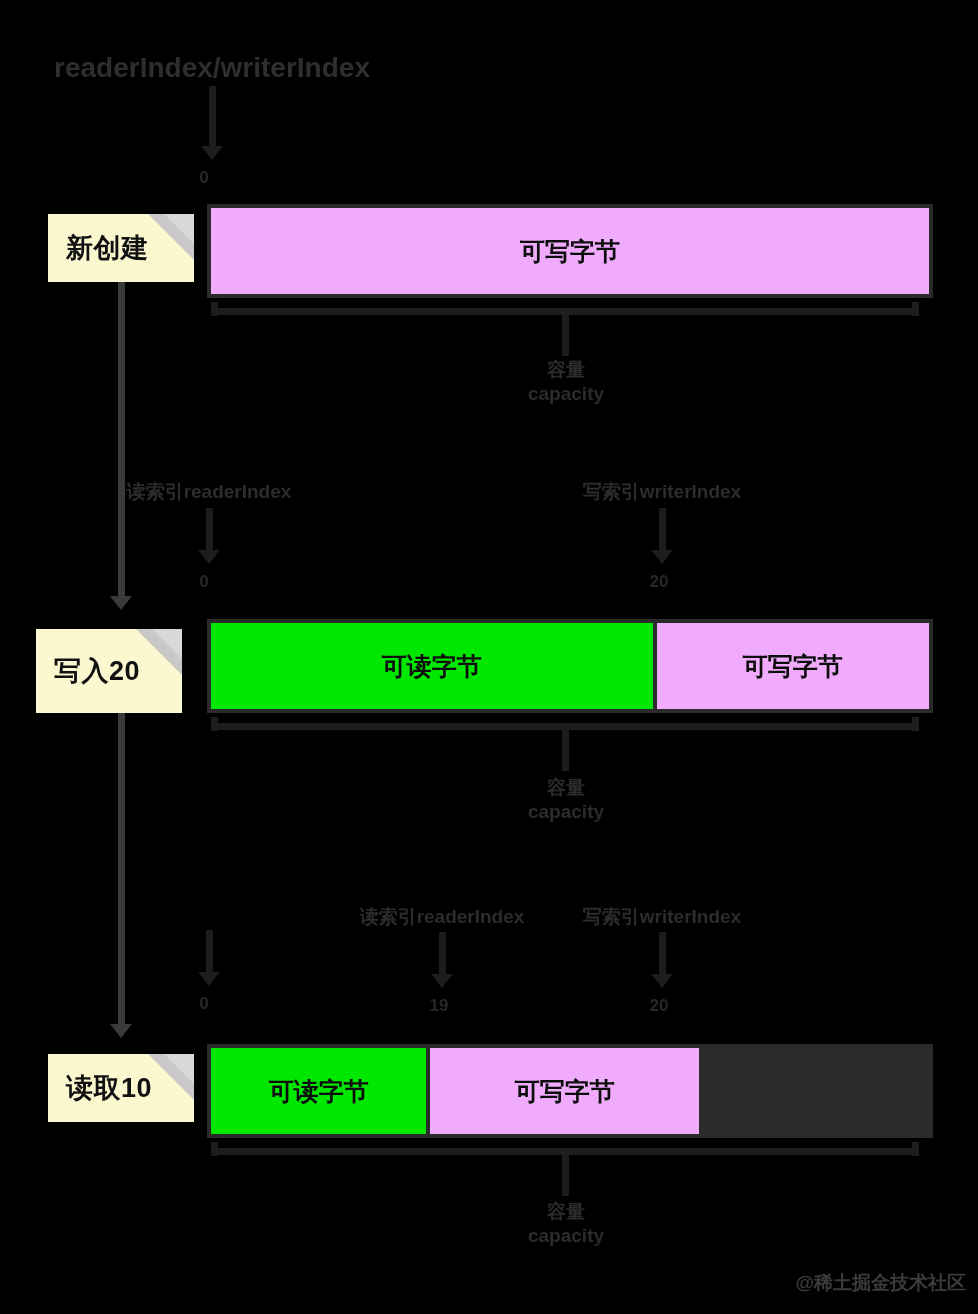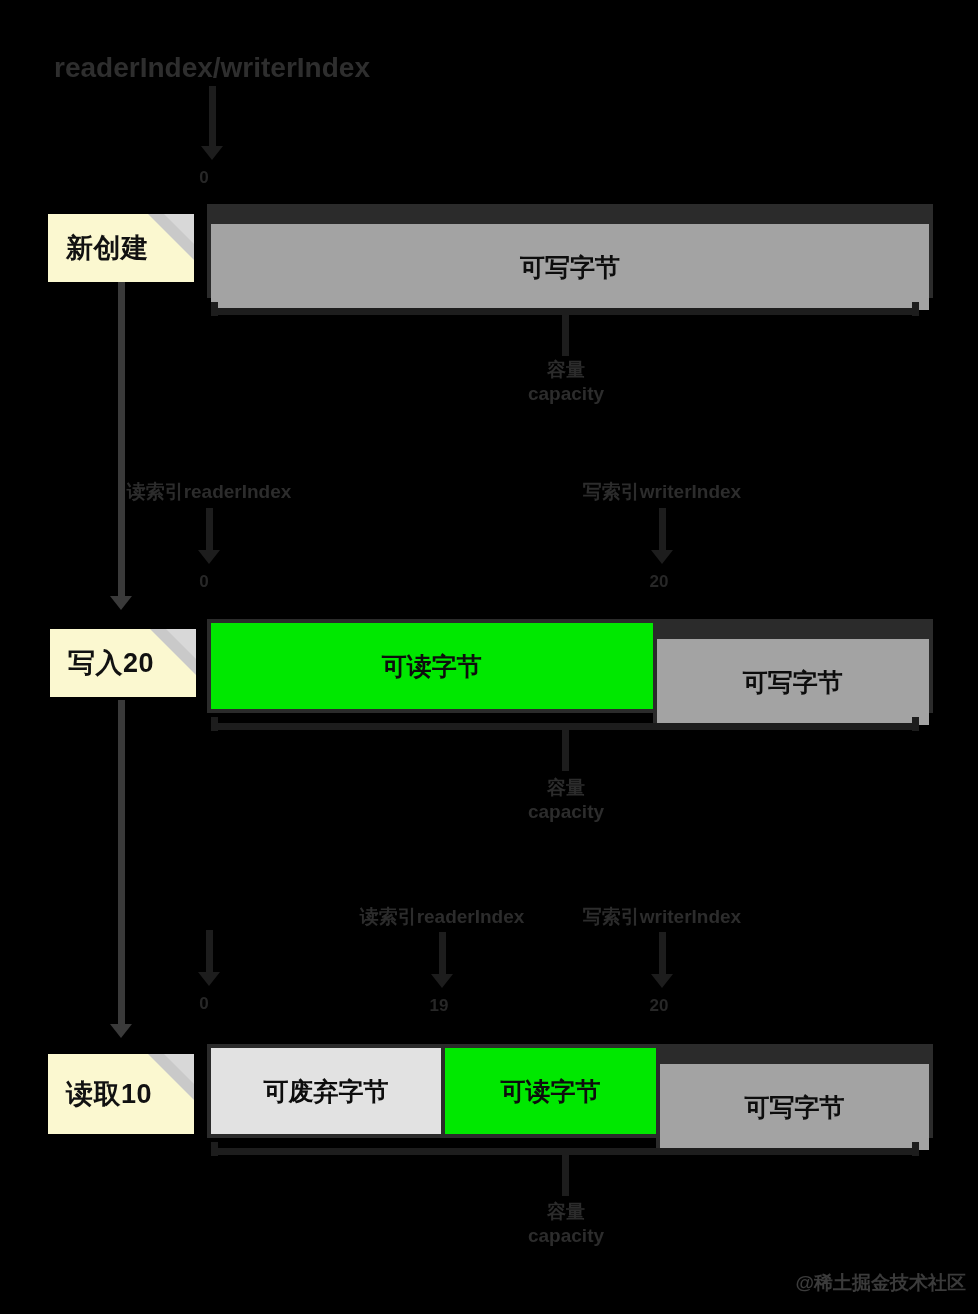--- a/index.html
+++ b/index.html
@@ -42,21 +42,21 @@
     border-top:30px solid #d8d8d8;border-left:30px solid transparent;
   }
 
   
   .segrow{position:absolute;display:flex;border:4px solid #2b2b2b;box-sizing:border-box;background:#2b2b2b;}
   .seg{
     display:flex;align-items:center;justify-content:center;
     font-size:25px;font-weight:bold;color:#0d0d0d;
     box-sizing:border-box;height:100%;
   }
-  .seg.writable{background:#a3a3a3;margin-top:16px;}
+  .seg.writable{background:#f0abfc;}
   .seg.readable{background:#00e800;}
   .seg.discard{background:#e2e2e2;}
   .seg + .seg{border-left:4px solid #2b2b2b;}
 
   
   .dim{
     position:absolute;color:#2c2c2c;font-size:19px;font-weight:bold;
     white-space:nowrap;text-align:center;line-height:1.25;
   }
   .dim.c{transform:translateX(-50%);}
@@ -113,21 +113,21 @@
   <div class="dim c" style="left:209px;top:480px;">读索引readerIndex</div>
   <div class="vline-dark" style="left:206px;top:508px;height:44px;"></div>
   <div class="arrow-down-dark" style="left:198px;top:550px;"></div>
   <div class="dim-sm" style="left:204px;top:572px;">0</div>
 
   <div class="dim c" style="left:662px;top:480px;">写索引writerIndex</div>
   <div class="vline-dark" style="left:659px;top:508px;height:44px;"></div>
   <div class="arrow-down-dark" style="left:651px;top:550px;"></div>
   <div class="dim-sm" style="left:659px;top:572px;">20</div>
 
-  <div class="note" style="left:50px;top:629px;width:146px;height:68px;">
+  <div class="note" style="left:36px;top:629px;width:146px;height:84px;">
     <span>写入20</span>
     <span class="fold"></span>
     <span class="fold2"></span>
   </div>
 
   <div class="segrow" style="left:207px;top:619px;width:726px;height:94px;">
     <div class="seg readable" style="width:61.5%;">可读字节</div>
     <div class="seg writable" style="width:38.5%;">可写字节</div>
   </div>
 
@@ -147,28 +147,27 @@
   <div class="dim c" style="left:442px;top:905px;">读索引readerIndex</div>
   <div class="vline-dark" style="left:439px;top:932px;height:44px;"></div>
   <div class="arrow-down-dark" style="left:431px;top:974px;"></div>
   <div class="dim-sm" style="left:439px;top:996px;">19</div>
 
   <div class="dim c" style="left:662px;top:905px;">写索引writerIndex</div>
   <div class="vline-dark" style="left:659px;top:932px;height:44px;"></div>
   <div class="arrow-down-dark" style="left:651px;top:974px;"></div>
   <div class="dim-sm" style="left:659px;top:996px;">20</div>
 
-  <div class="note" style="left:48px;top:1054px;width:146px;height:80px;">
+  <div class="note" style="left:48px;top:1054px;width:146px;height:68px;">
     <span>读取10</span>
     <span class="fold"></span>
     <span class="fold2"></span>
   </div>
 
   <div class="segrow" style="left:207px;top:1044px;width:726px;height:94px;">
-    <div class="seg discard" style="width:32%;">可废弃字节</div>
     <div class="seg readable" style="width:30%;">可读字节</div>
     <div class="seg writable" style="width:38%;">可写字节</div>
   </div>
 
   <div class="hline-dark" style="left:211px;top:1148px;width:708px;"></div>
   <div class="vline-dark" style="left:211px;top:1142px;height:14px;"></div>
   <div class="vline-dark" style="left:912px;top:1142px;height:14px;"></div>
   <div class="vline-dark" style="left:562px;top:1154px;height:42px;"></div>
   <div class="dim c" style="left:566px;top:1200px;">
     <span>容量</span><br>

